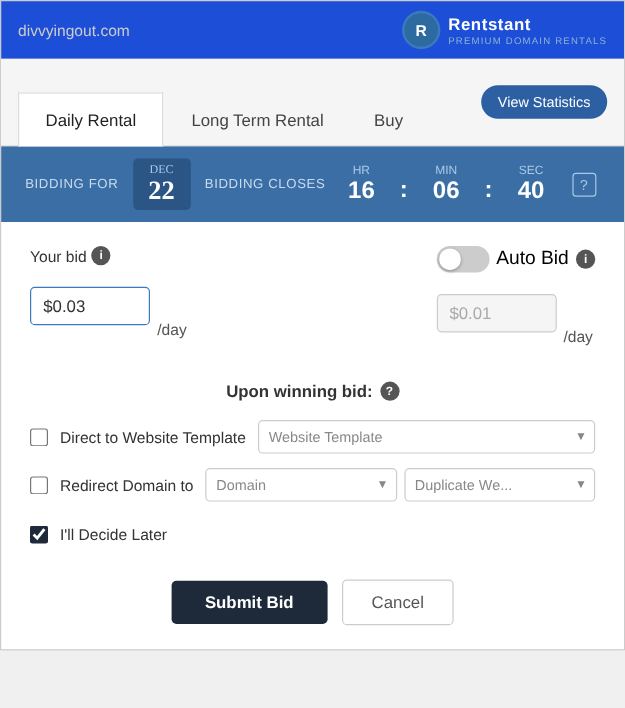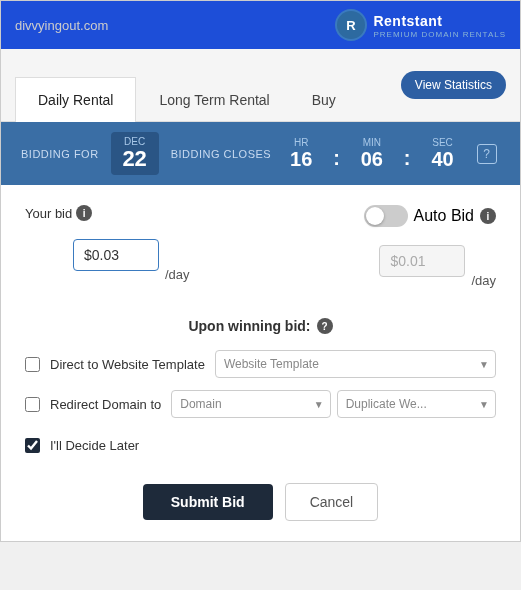--- a/index.html
+++ b/index.html
@@ -18,38 +18,38 @@
     
     .tabs { background: #f5f5f5; border-bottom: 1px solid #ddd; display: flex; align-items: center; padding: 0 14px; gap: 0; }
     .tab { padding: 14px 22px; font-size: 14px; cursor: pointer; color: #444; border: 1px solid transparent; border-bottom: none; margin-bottom: -1px; background: transparent; margin-top: 28px; }
     .tab.active { background: #fff; border-color: #ddd; border-bottom-color: #fff; font-weight: normal; color: #222; }
     .tab-buy { padding: 14px 18px; }
     .view-stats-btn { margin-left: auto; background: #2d5fa3; color: #fff; border: none; border-radius: 20px; padding: 7px 14px; font-size: 12px; cursor: pointer; white-space: nowrap; }
 
     
     .bidding-bar { background: #3a6ea5; color: #fff; padding: 10px 20px; display: flex; align-items: center; gap: 12px; }
     .bidding-for-label { font-size: 11px; color: #c8daf0; text-transform: uppercase; letter-spacing: 0.5px; }
-    .bid-date-box { background: #2a5585; border-radius: 4px; padding: 4px 10px; text-align: center; min-width: 48px; }
+    .bid-date-box { background: #2a5585; border-radius: 4px; padding: 4px 10px; text-align: center; min-width: 48px; font-family: Liberation Serif, serif; }
     .bid-date-box .month { font-size: 10px; color: #a8c8e8; text-transform: uppercase; }
     .bid-date-box .day { font-size: 22px; font-weight: bold; color: #fff; line-height: 1.1; }
     .bidding-closes-label { font-size: 11px; color: #c8daf0; text-transform: uppercase; letter-spacing: 0.5px; }
     .time-part { text-align: center; min-width: 36px; }
     .time-part .time-label { font-size: 10px; color: #a8c8e8; text-transform: uppercase; }
     .time-part .time-val { font-size: 20px; font-weight: bold; color: #fff; line-height: 1.1; }
     .time-sep { font-size: 20px; font-weight: bold; color: #fff; margin: 0 2px; padding-top: 10px; }
     .help-icon { width: 20px; height: 20px; border: 1px solid #a8c8e8; border-radius: 3px; display: flex; align-items: center; justify-content: center; font-size: 12px; color: #a8c8e8; cursor: pointer; margin-left: 4px; }
 
     
     .bid-form { padding: 20px 24px 10px; }
     .bid-row { display: flex; align-items: flex-start; justify-content: space-between; margin-bottom: 10px; }
     .bid-field-group { display: flex; flex-direction: column; gap: 6px; }
     .bid-label { font-size: 13px; color: #333; display: flex; align-items: center; gap: 4px; }
     .info-badge { display: inline-flex; align-items: center; justify-content: center; width: 16px; height: 16px; border-radius: 50%; background: #555; color: #fff; font-size: 10px; font-weight: bold; cursor: pointer; }
     .bid-input-row { display: flex; align-items: center; gap: 6px; }
-    .bid-input { border: 1px solid #3a7abf; border-radius: 4px; padding: 7px 10px; font-size: 14px; width: 86px; color: #333; margin-left: 48px; }
+    .bid-input { border: 1px solid #3a7abf; border-radius: 4px; padding: 7px 10px; font-size: 14px; width: 100px; color: #333; }
     .bid-input.readonly { background: #f5f5f5; border-color: #ccc; color: #aaa; }
     .per-day { font-size: 13px; color: #555; margin-top: 40px; }
     .auto-bid-label-row { display: flex; align-items: center; gap: 6px; justify-content: flex-end; }
     .toggle { position: relative; width: 44px; height: 22px; }
     .toggle input { opacity: 0; width: 0; height: 0; }
     .toggle-slider { position: absolute; top: 0; left: 0; right: 0; bottom: 0; background: #ccc; border-radius: 22px; cursor: pointer; transition: 0.3s; }
     .toggle-slider:before { content: ''; position: absolute; width: 18px; height: 18px; border-radius: 50%; background: #fff; top: 2px; left: 2px; transition: 0.3s; box-shadow: 0 1px 3px rgba(0,0,0,0.3); }
     .toggle input:checked + .toggle-slider { background: #3a7abf; }
     .toggle input:checked + .toggle-slider:before { transform: translateX(22px); }
 

